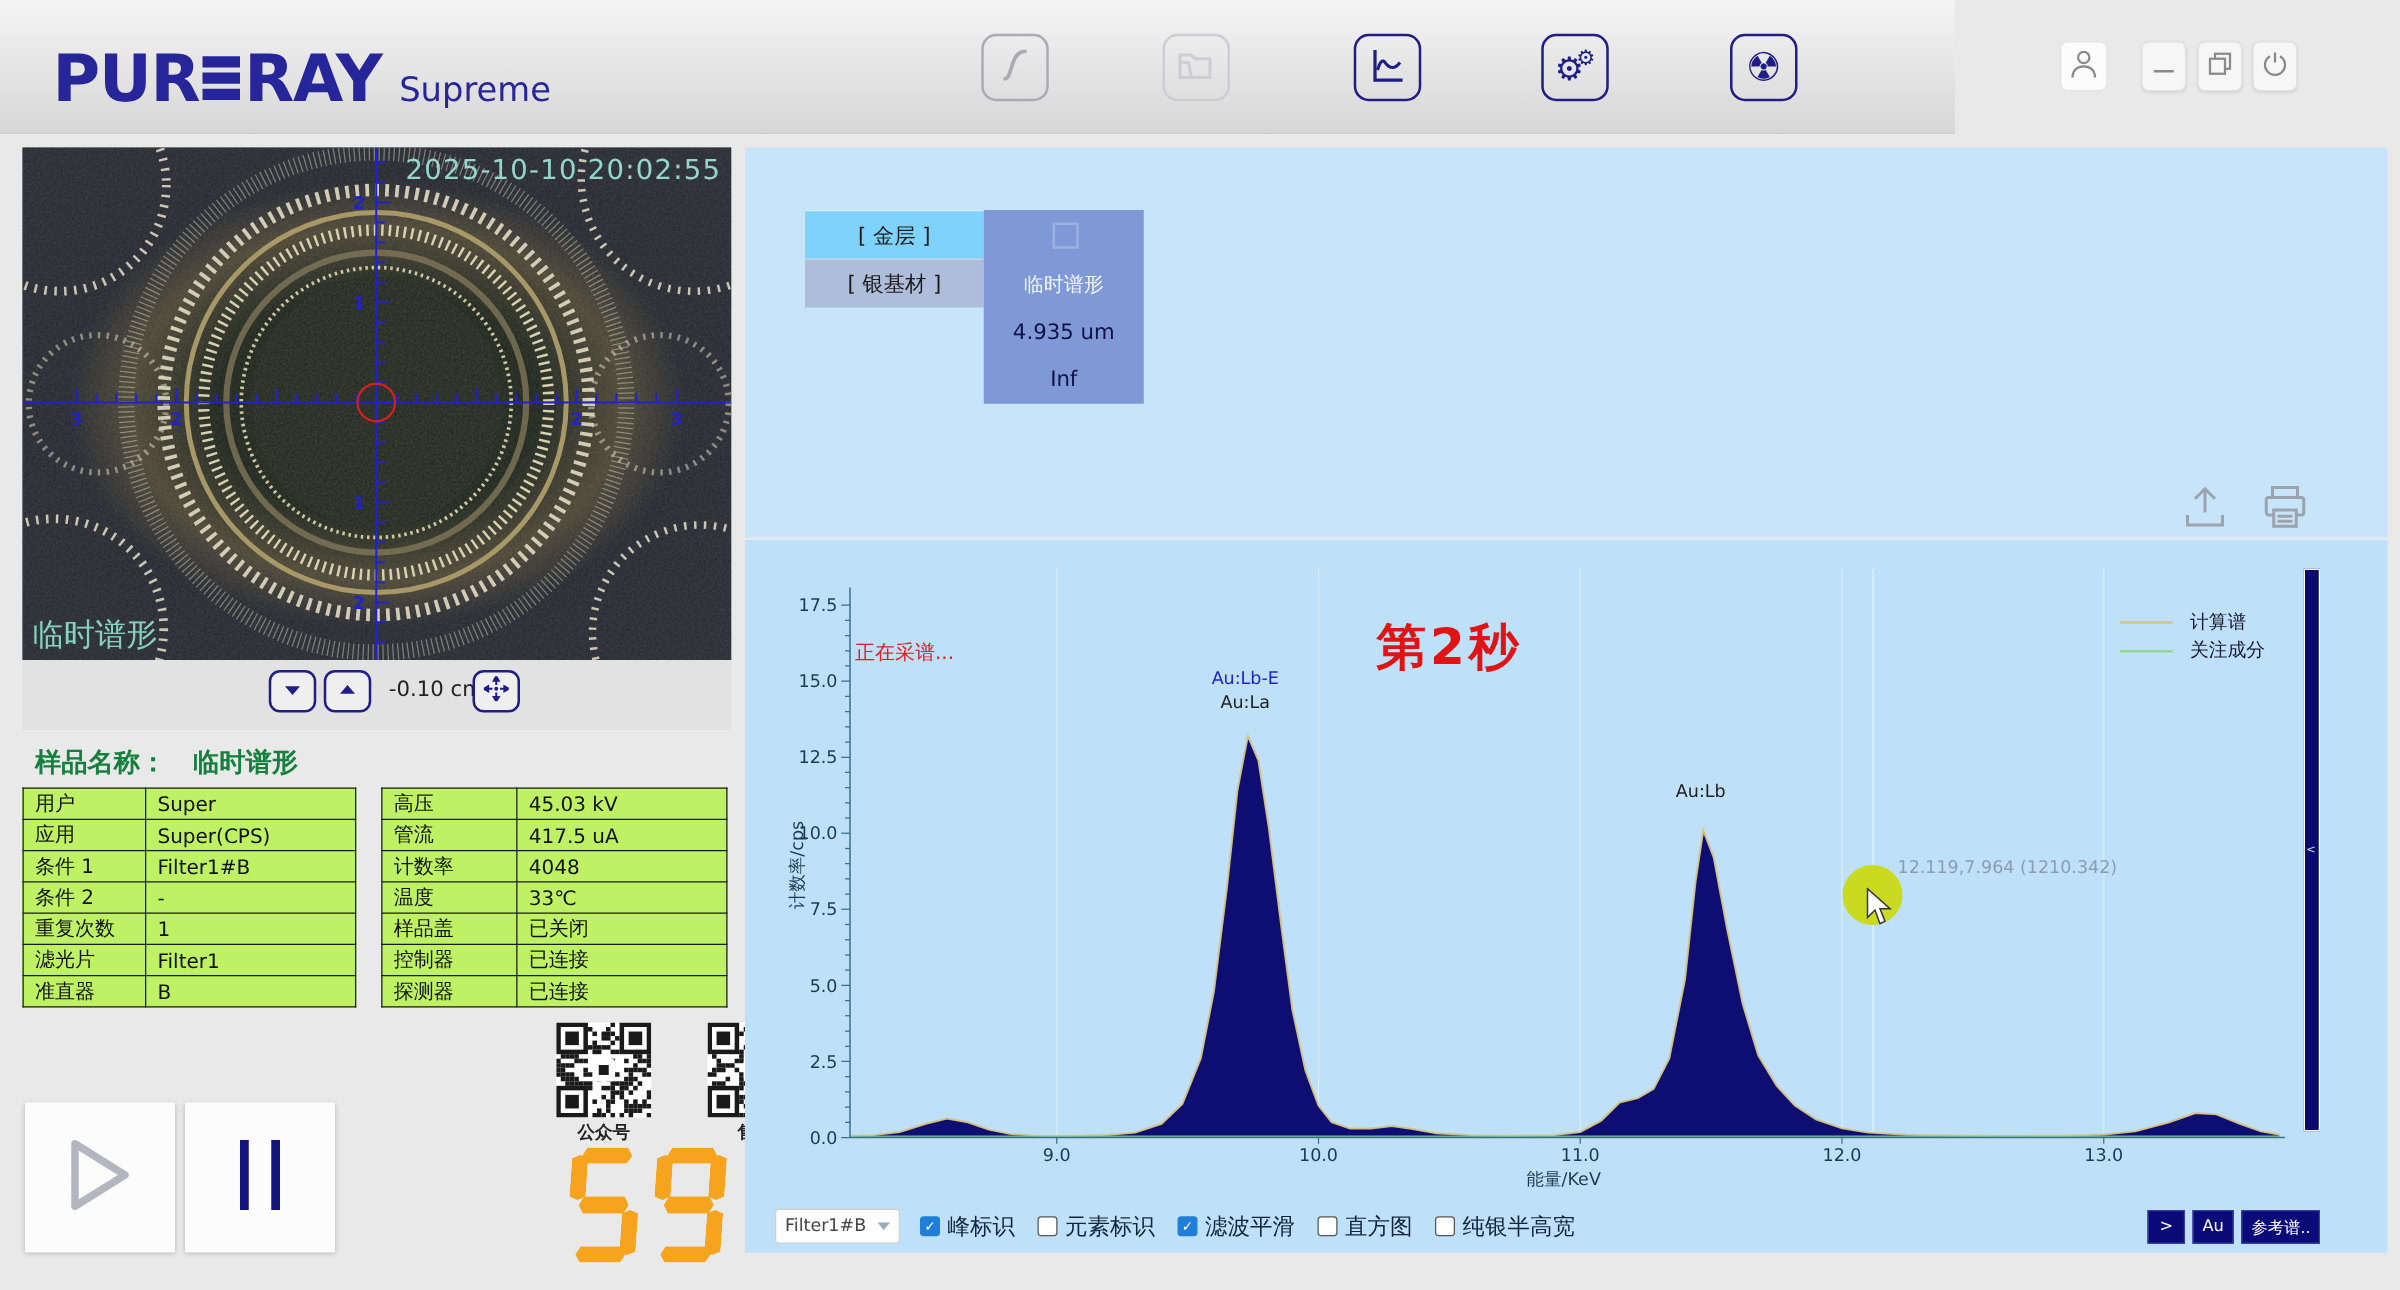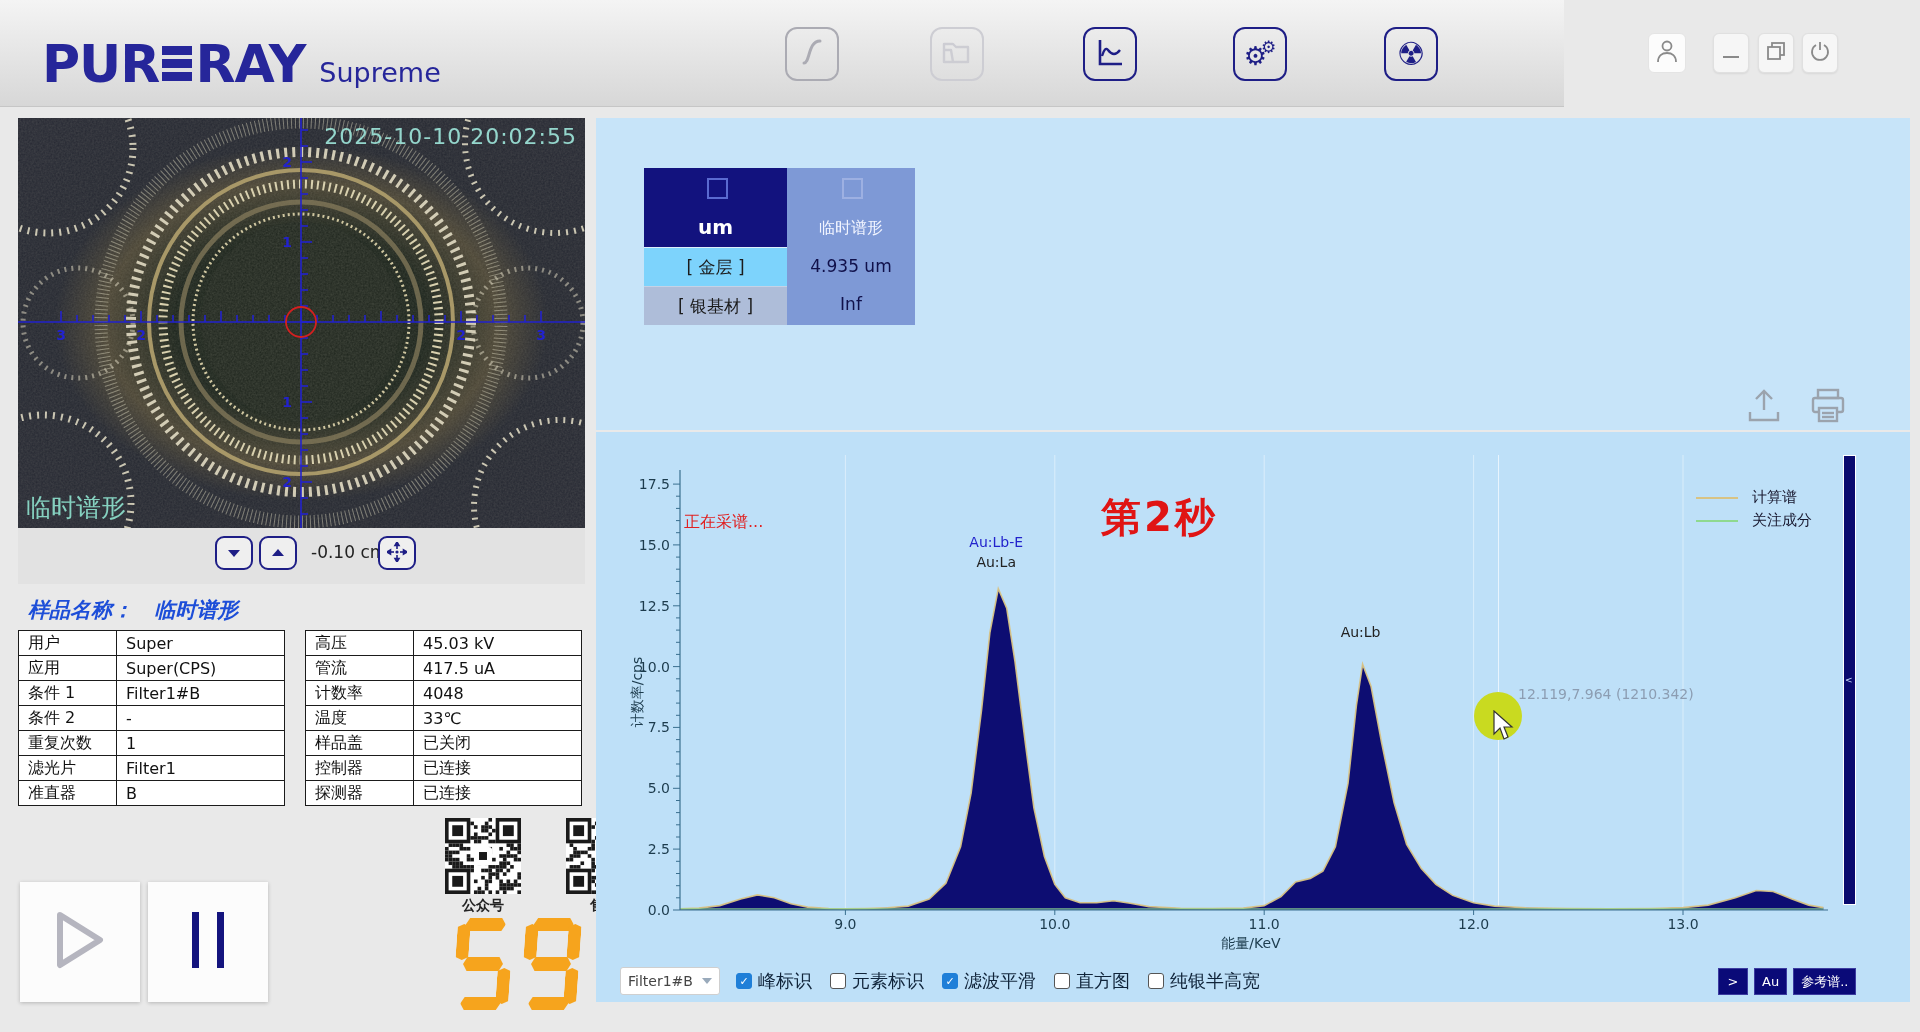--- a/index.html
+++ b/index.html
@@ -25,22 +25,22 @@
            border-radius:6px;display:flex;align-items:center;justify-content:center;color:#8a8a8a;}
   
   .left{position:absolute;left:18px;top:118px;width:567px;height:884px;}
   .camera{position:absolute;left:0;top:0;width:567px;height:410px;overflow:hidden;background:#14161c;}
   .cam-ts{position:absolute;right:8px;top:6px;font-size:22px;color:#9FE8DC;opacity:.9;letter-spacing:1px;}
   .cam-label{position:absolute;left:8px;bottom:4px;font-size:25px;color:#8FE3CF;opacity:.9;}
   .cam-strip{position:absolute;left:0;top:410px;width:567px;height:56px;background:#E2E2E2;}
   .cam-btn{position:absolute;top:8px;width:34px;height:30px;border:2px solid #1E1E86;border-radius:9px;
            background:#EFEFEF;display:flex;align-items:center;justify-content:center;color:#1E1E86;font-size:13px;}
   .cam-offset{position:absolute;left:293px;top:14px;font-size:17px;color:#222;}
-  .sample-row{position:absolute;left:10px;top:478px;font-size:21px;font-weight:bold;color:#1d4ed8;font-style:italic;}
-  .ptable{position:absolute;top:512px;border-collapse:collapse;background:#ffffff;}
+  .sample-row{position:absolute;left:10px;top:478px;font-size:21px;font-weight:bold;color:#15803d;}
+  .ptable{position:absolute;top:512px;border-collapse:collapse;background:#bef264;}
   .ptable td{border:1px solid #1b1b1b;height:24px;font-size:16px;color:#111;padding:0 0 0 9px;}
   .ptable td.lab{width:88px;}
   #t1{left:0;} #t1 td.val{width:158px;}
   #t2{left:287px;} #t2 td.lab{width:98px;} #t2 td.val{width:158px;}
   .qr-row{position:absolute;left:395px;top:700px;display:flex;gap:13px;}
   .qr{width:76px;text-align:center;padding-left:32px;}
   .qr svg{width:76px;height:76px;background:#fff;display:block;}
   .qr-label{font-size:14px;color:#222;margin-top:3px;font-weight:bold;}
   .counter{position:absolute;left:437px;top:800px;display:flex;gap:12px;transform:skewX(-4deg);}
   .digit{position:relative;width:56px;height:92px;}
@@ -710,24 +710,20 @@
           <rect x="6" y="2" width="7" height="56" fill="#14147E"></rect>
           <rect x="31" y="2" width="7" height="56" fill="#14147E"></rect>
         </svg>
     </span>
   </div>
 </div>
 
 <div class="right-top">
   <div class="results">
     <div class="rcol c1">
-      <div class="rhead" style="background:#12127E;color:#fff;font-size:20px;font-weight:bold;">
-        <span class="rcheck" style="border-color:#5a6ad0;left:63px;"></span>
-        <span>um</span>
-      </div>
       <div class="rrow" style="background:#7dd3fc;color:#1b1b1b;border-top:1px solid #dceefb;">[ 金层 ]</div>
       <div class="rrow" style="background:#AEBDD9;color:#1b1b1b;border-top:1px solid #c5d2e6;">[ 银基材 ]</div>
     </div>
     <div class="rcol c2" style="background:#7E99D6;">
       <div class="rhead" style="color:#f2f5ff;font-size:16px;">
         <span class="rcheck" style="border-color:#9db0e2;left:55px;"></span>
         <span>临时谱形</span>
       </div>
       <div class="rrow" style="color:#10104a;">4.935 um</div>
       <div class="rrow" style="color:#10104a;">Inf</div>

